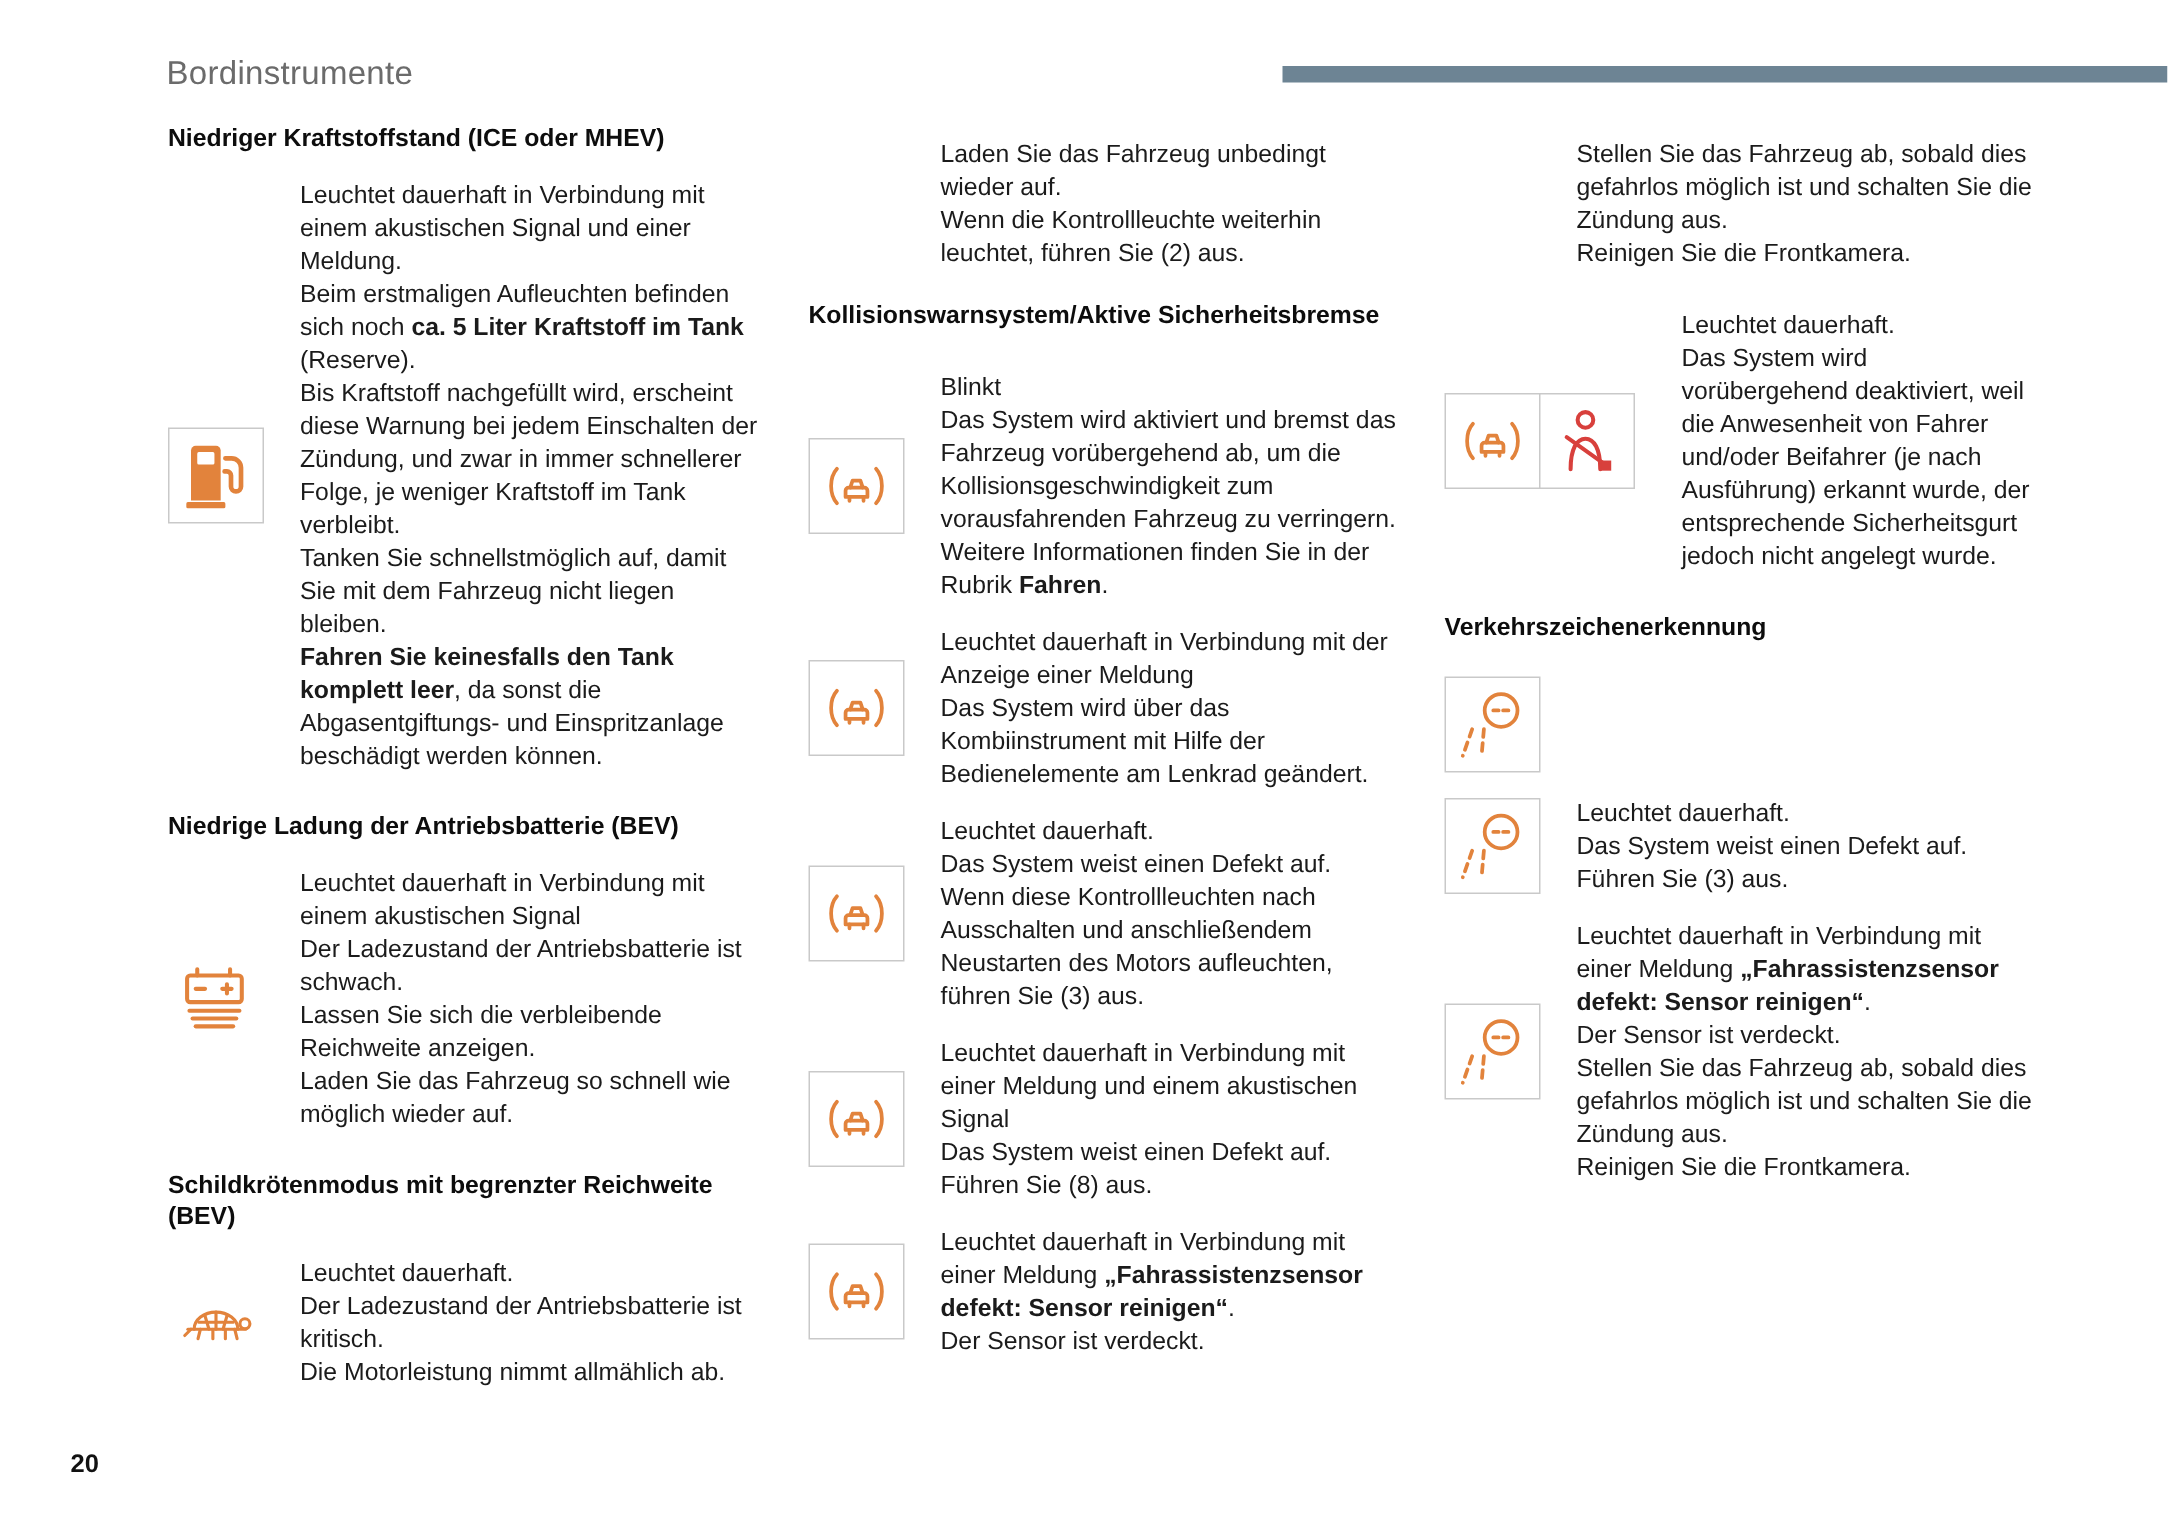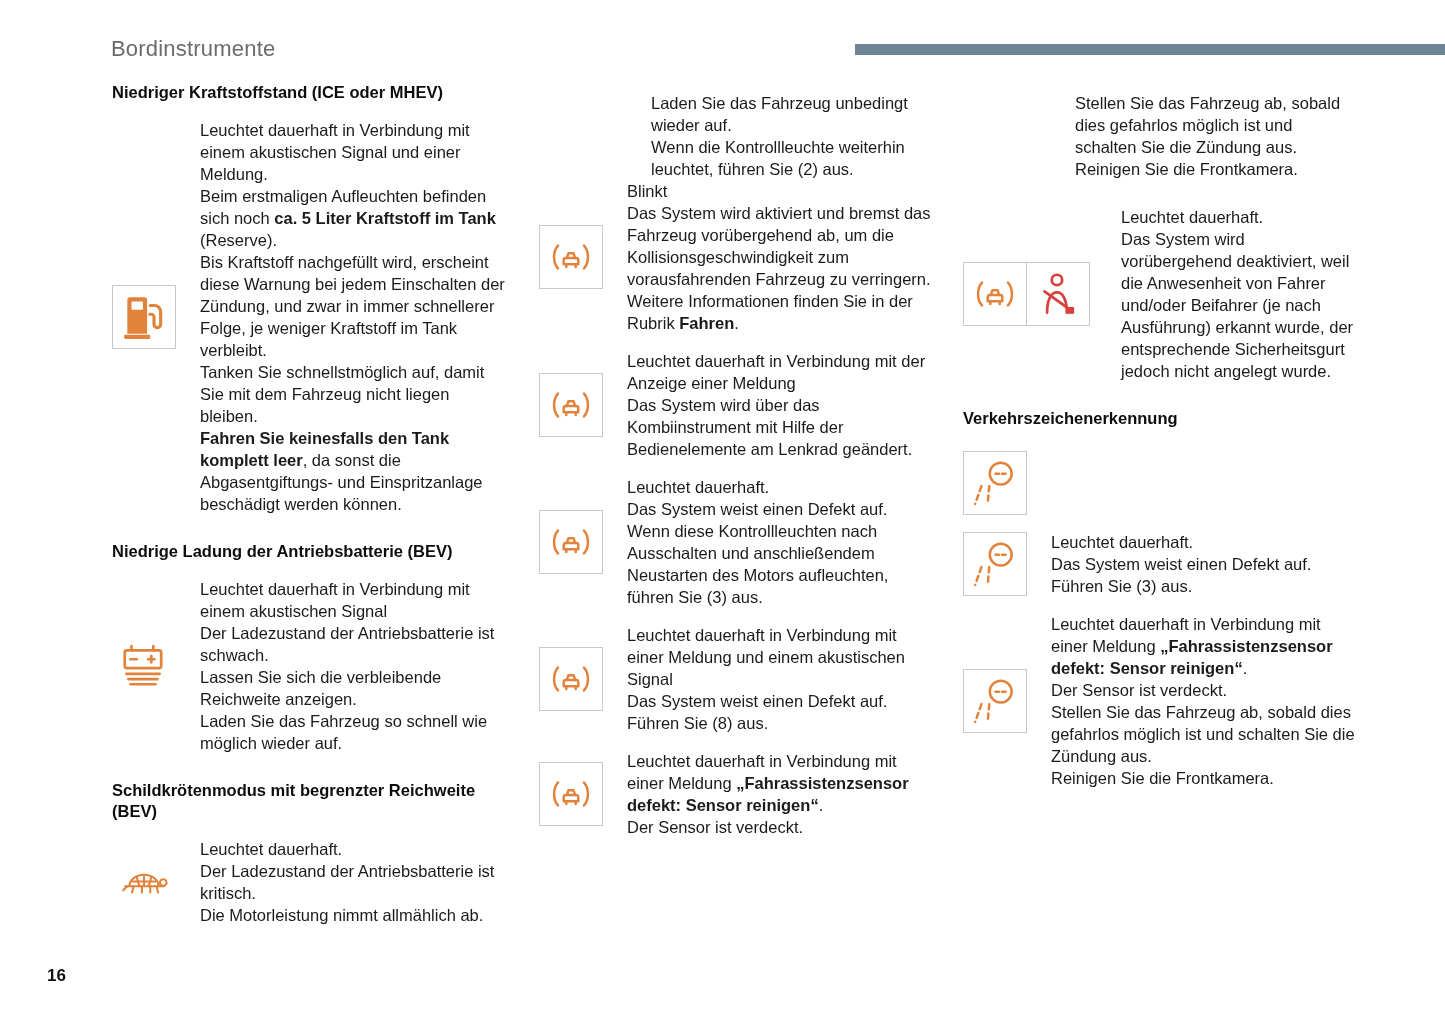--- a/index.html
+++ b/index.html
@@ -45,21 +45,21 @@
   .icon-pair { flex: 0 0 132px; margin-right: 26px; display: flex; }
   .icon-pair .icon-box + .icon-box { margin-left: -1px; }
 
   .ic { width: 50px; height: 50px; display: block; }
   .ic-orange { color: var(--icon-orange, #e2833c); }
   .ic-red { color: var(--icon-red, #d8403c); }
 
   .text {
     flex: 1; font-size: 16.5px; line-height: 22px; white-space: pre-line;
   }
-  .indent { margin-left: 112px; margin-bottom: 0; }
+  .indent { margin-left: 88px; margin-bottom: 0; }
   .b { font-weight: 700; }
 
   .page-number {
     position: absolute; left: 47px; top: 966px;
     font-size: 17px; font-weight: 700; color: #111;
   }
 </style>
 </head>
 <body>
 
@@ -172,20 +172,21 @@
 Die Motorleistung nimmt allmählich ab.</span></div>
     </div>
 
   </section>
 
   <section class="col col2">
 
     <div class="text indent"><span>Laden Sie das Fahrzeug unbedingt wieder auf.
 Wenn die Kontrollleuchte weiterhin leuchtet, führen Sie (2) aus.</span></div>
 
+    <h2 class="heading">Kollisionswarnsystem/Aktive Sicherheitsbremse</h2>
 
     <div class="block">
       <div class="icon-cell">
         <div class="icon-box">
           <svg class="ic ic-orange" viewBox="0 0 48 48">
               <use href="#sym-collision"></use>
             </svg>
         </div>
       </div>
       <div class="text"><span>Blinkt
@@ -301,15 +302,15 @@
         </div>
       </div>
       <div class="text"><span>Leuchtet dauerhaft in Verbindung mit einer Meldung </span><span class="b">„Fahrassistenzsensor defekt: Sensor reinigen“</span><span>.
 Der Sensor ist verdeckt.
 Stellen Sie das Fahrzeug ab, sobald dies gefahrlos möglich ist und schalten Sie die Zündung aus.
 Reinigen Sie die Frontkamera.</span></div>
     </div>
 
   </section>
 
-  <div class="page-number">16</div>
+  <div class="page-number">20</div>
 
 </div>
 
 </body></html>

